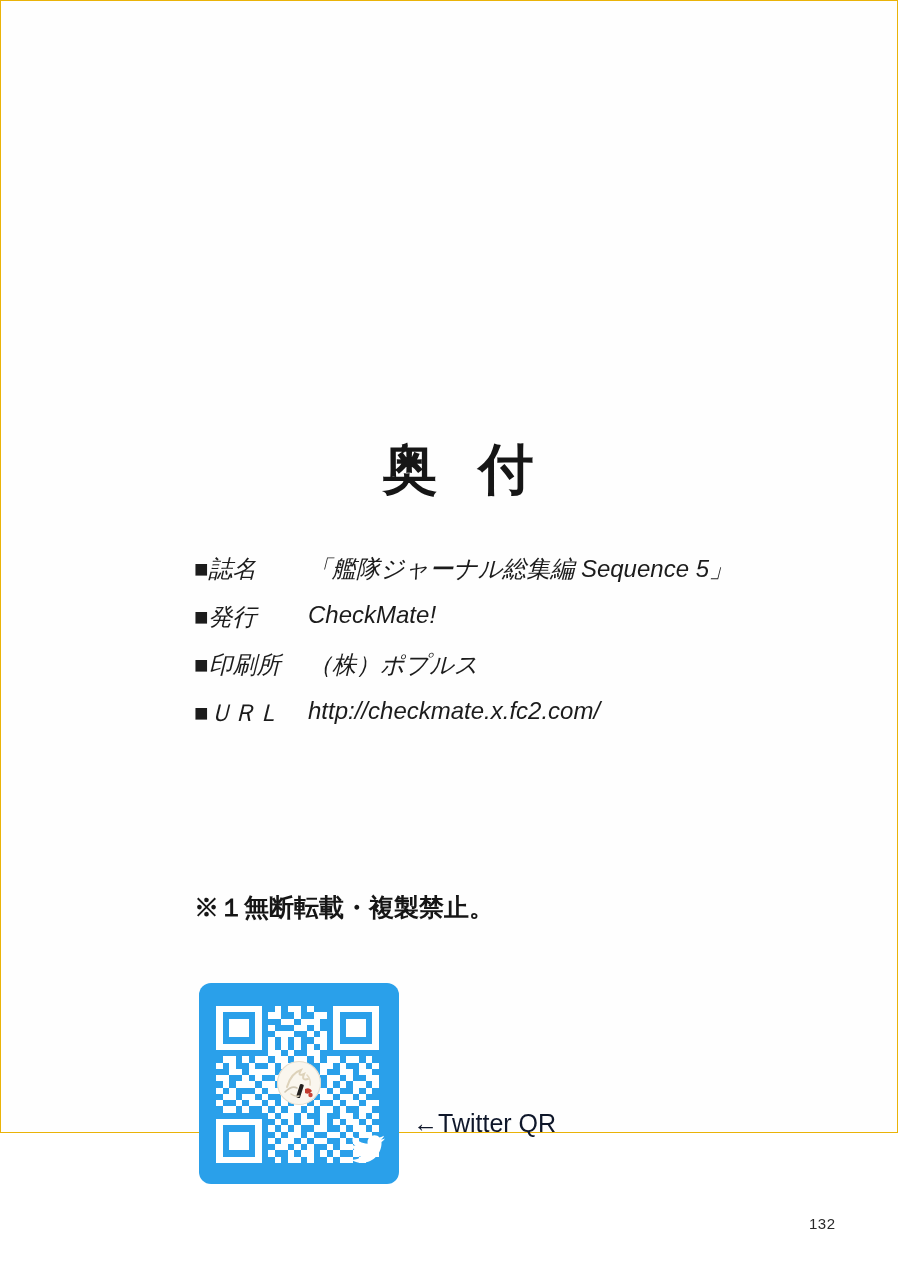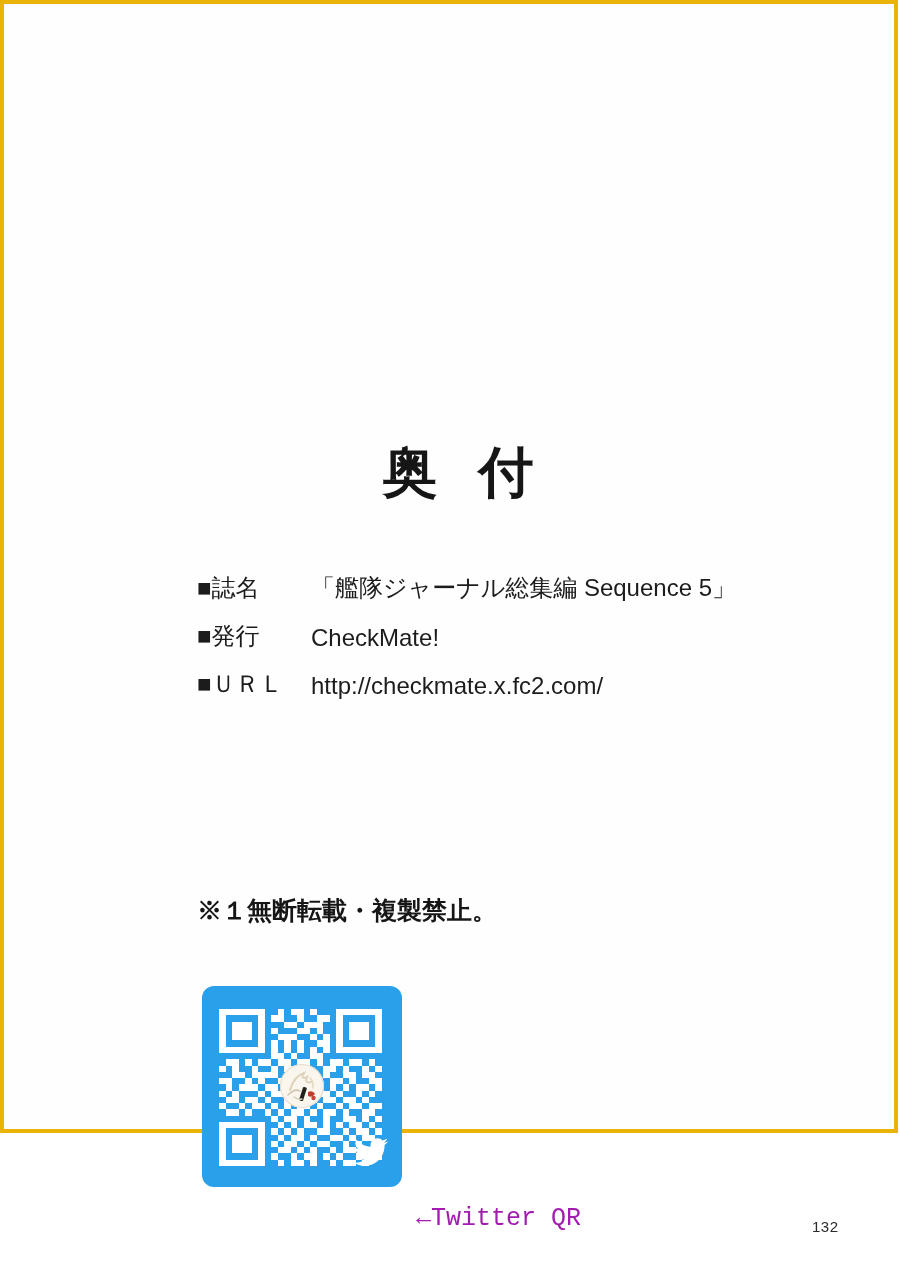--- a/index.html
+++ b/index.html
@@ -8,21 +8,21 @@
     background: #ffffff;
     width: 900px;
     height: 1277px;
     overflow: hidden;
   }
   .page {
     position: relative;
     width: 898px;
     height: 1133px;
     background: #fefefe;
-    border: 4px solid #eab308;
+    border: 1px solid #eab308;
     box-sizing: border-box;
     color: #1e1e1e;
   }
   .title {
     position: absolute;
     top: 432px;
     left: 0;
     right: 0;
     margin: 0 0 0 20px;
     text-align: center;
@@ -37,21 +37,22 @@
     position: absolute;
     left: 193px;
     top: 552px;
     font-family: "Liberation Sans", "DejaVu Sans", sans-serif;
     font-size: 24px;
     color: #1c1c1c;
   }
   .info-row {
     display: flex;
     height: 48px;
-    align-items: flex-end;
+    align-items: flex-start;
+    font-style: italic;
   }
   .info-label {
     width: 114px;
     flex: 0 0 114px;
     white-space: nowrap;
   }
   .info-value {
     white-space: nowrap;
   }
   .edition-line {
@@ -100,25 +101,25 @@
   .qr-bird {
     position: absolute;
     right: 11px;
     bottom: 18px;
     width: 40px;
     height: 34px;
   }
   .qr-label {
     position: absolute;
     left: 412px;
-    top: 1200px;
-    font-family: Liberation Mono, monospace;
+    top: 1108px;
+    font-family: Liberation Sans, sans-serif;
     font-size: 25px;
     font-weight: 500;
-    color: #a21caf;
+    color: #0f172a;
     white-space: nowrap;
   }
   .page-number {
     position: absolute;
     left: 808px;
     top: 1214px;
     font-family: "Liberation Sans", "DejaVu Sans", sans-serif;
     font-size: 15px;
     letter-spacing: 0.5px;
     color: #2a2a2a;
@@ -132,20 +133,24 @@
   <h1 class="title">奥 付</h1>
 
   <div class="info-list">
     <div class="info-row">
       <span class="info-label">■誌名</span>
       <span class="info-value">「艦隊ジャーナル総集編 Sequence 5」</span>
     </div>
     <div class="info-row">
       <span class="info-label">■発行</span>
       <span class="info-value">CheckMate!</span>
+    </div>
+    <div class="info-row">
+      <span class="info-label">■印刷所</span>
+      <span class="info-value">（株）ポプルス</span>
     </div>
     <div class="info-row">
       <span class="info-label">■ＵＲＬ</span>
       <span class="info-value">http://checkmate.x.fc2.com/</span>
     </div>
   </div>
 
   <div class="notes">
     <div>※１無断転載・複製禁止。</div>
   </div>

